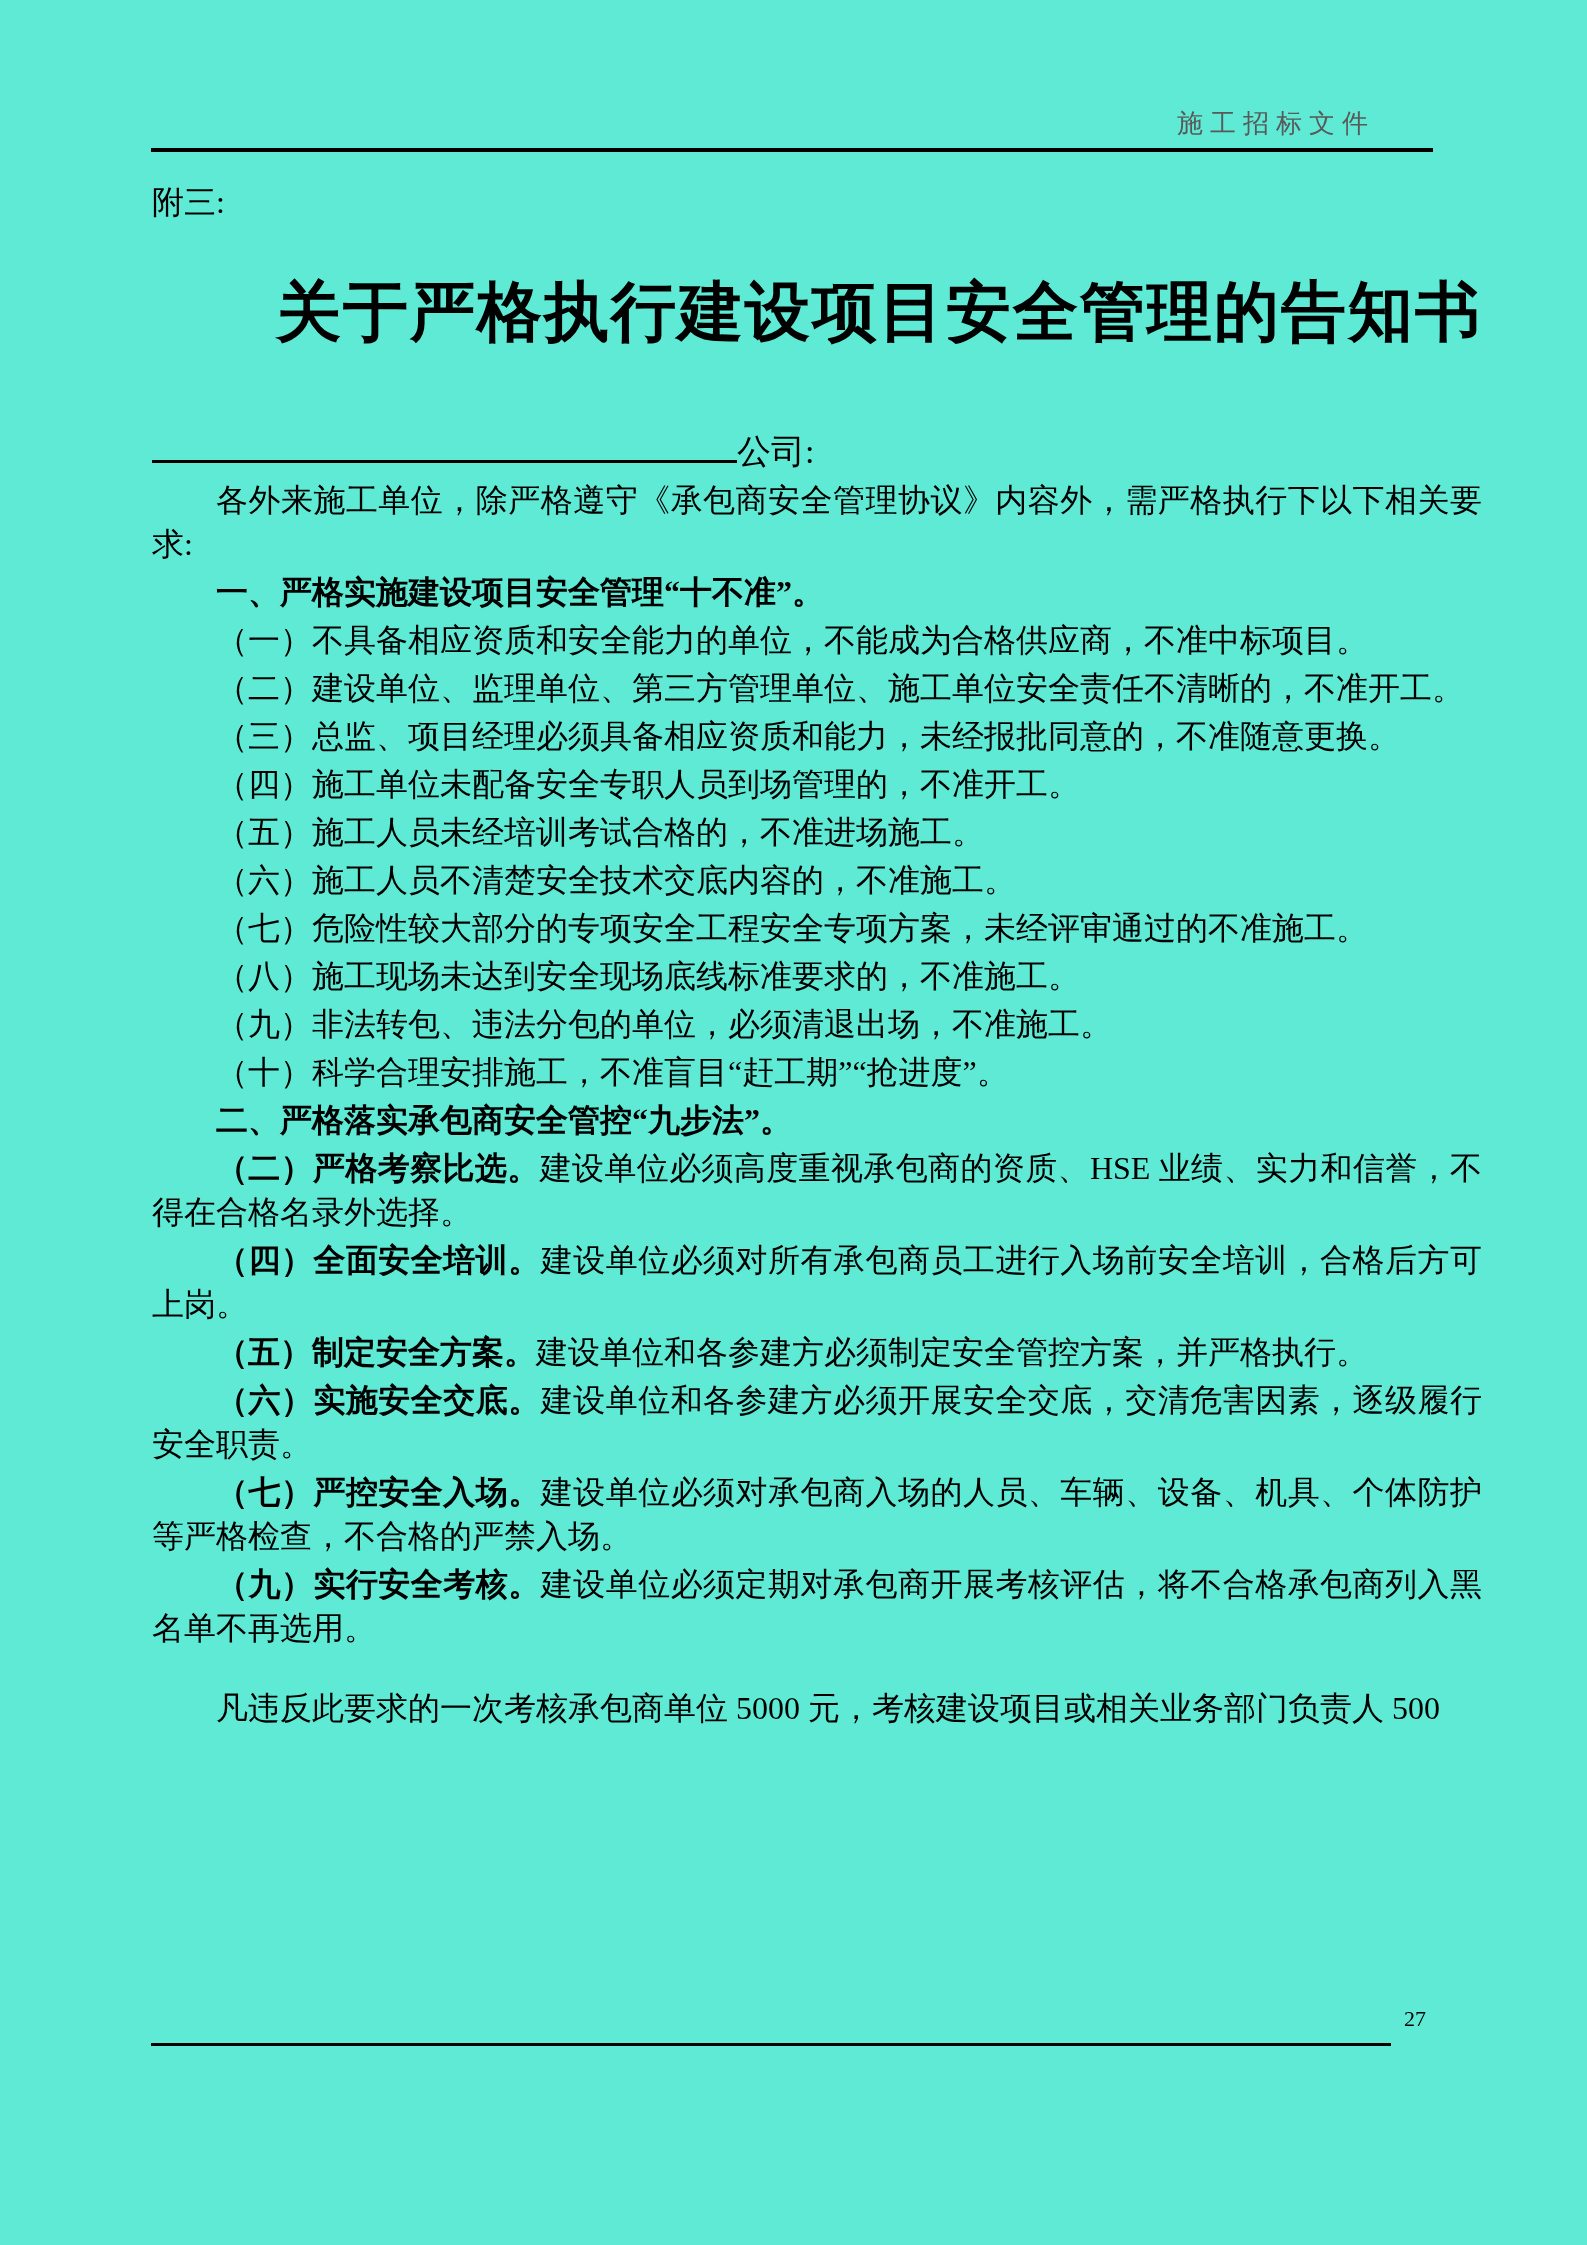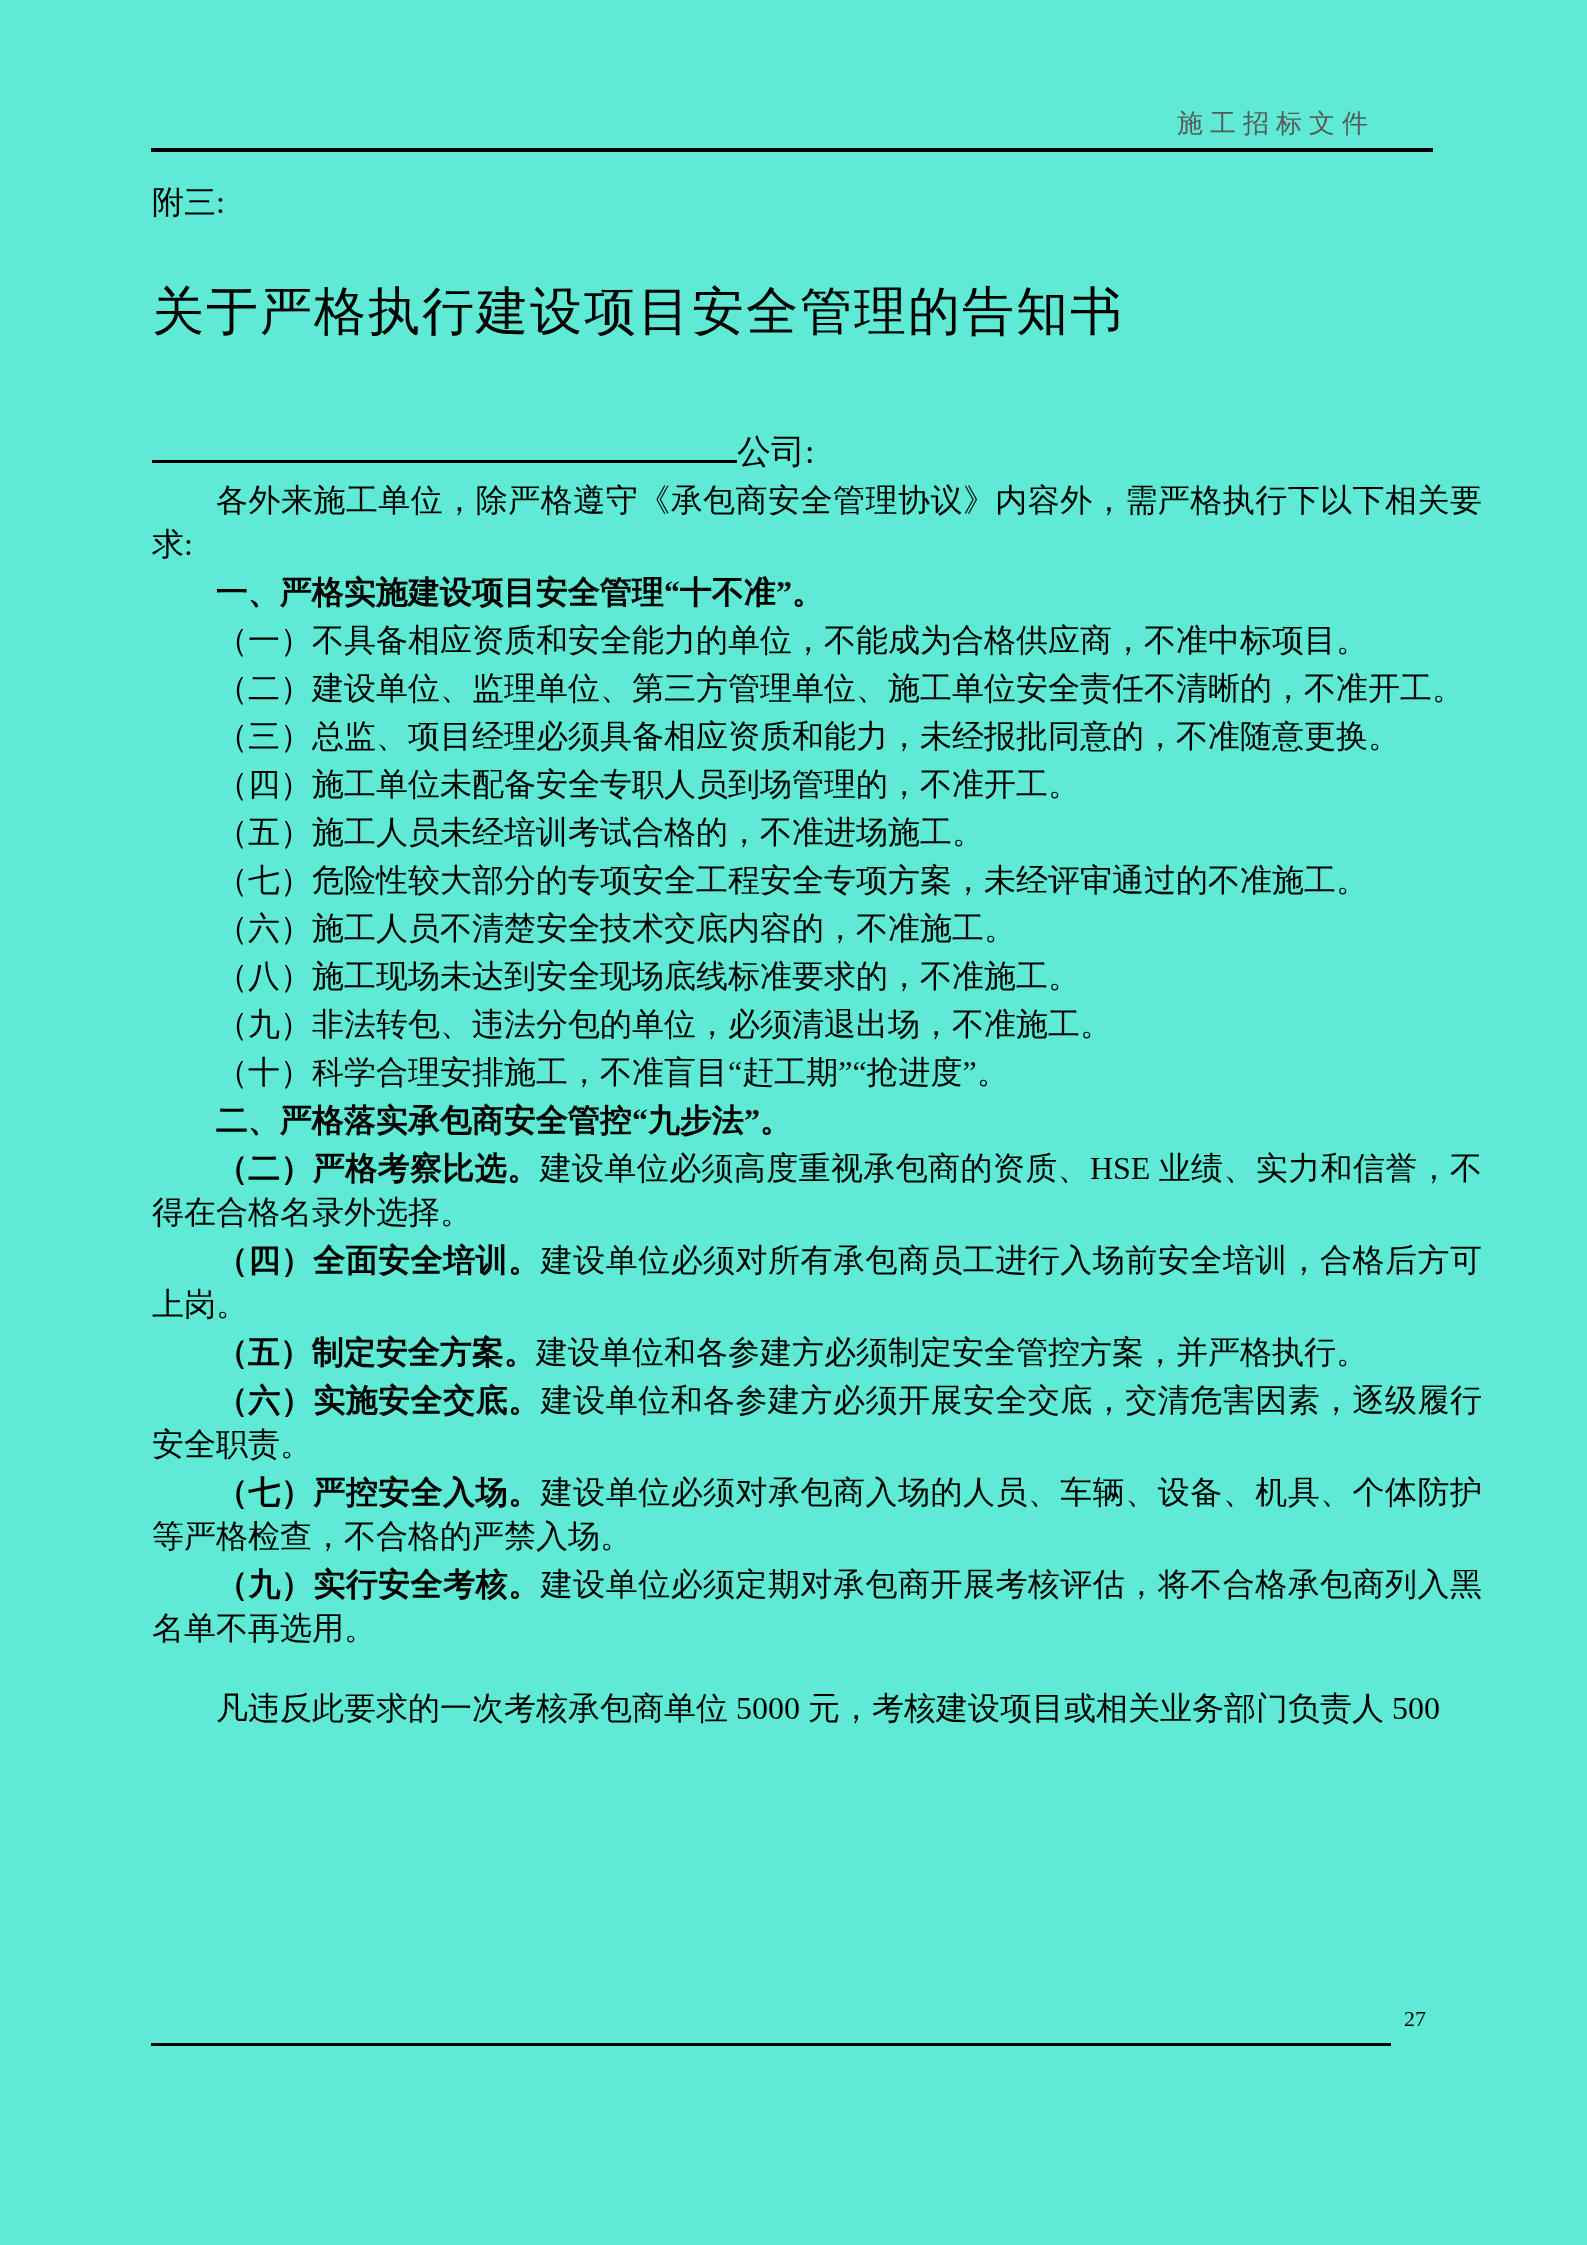--- a/index.html
+++ b/index.html
@@ -34,22 +34,22 @@
   }
   
   .content{
     position:absolute;left:152px;top:180px;width:1330px;
     font-size:32px;line-height:44px;
     text-align:justify;
   }
   .content p{margin:0 0 4px 0;text-indent:64px;}
   .attach{margin:0 0 56px 0 !important;text-indent:0 !important;}
   .doc-title{
-    font-size:52px;line-height:64px;font-weight:normal;
-    text-align:left;text-indent:0 !important;
+    font-size:65px;line-height:64px;font-weight:bold;
+    text-align:right;text-indent:0 !important;
     margin:0 0 80px 0 !important;
     letter-spacing:2px;
     white-space:nowrap;
   }
   .salutation{text-indent:0 !important;white-space:nowrap;}
   .blank-line{
     display:inline-block;width:585px;height:36px;
     border-bottom:3px solid #000;
     vertical-align:baseline;
   }
@@ -76,22 +76,22 @@
 
     <p>各外来施工单位，除严格遵守《承包商安全管理协议》内容外，需严格执行下以下相关要求:</p>
 
     <p class="sec-heading">一、严格实施建设项目安全管理“十不准”。</p>
 
     <p>（一）不具备相应资质和安全能力的单位，不能成为合格供应商，不准中标项目。</p>
     <p>（二）建设单位、监理单位、第三方管理单位、施工单位安全责任不清晰的，不准开工。</p>
     <p>（三）总监、项目经理必须具备相应资质和能力，未经报批同意的，不准随意更换。</p>
     <p>（四）施工单位未配备安全专职人员到场管理的，不准开工。</p>
     <p>（五）施工人员未经培训考试合格的，不准进场施工。</p>
+    <p>（六）施工人员不清楚安全技术交底内容的，不准施工。</p>
     <p>（七）危险性较大部分的专项安全工程安全专项方案，未经评审通过的不准施工。</p>
-    <p>（六）施工人员不清楚安全技术交底内容的，不准施工。</p>
     <p>（八）施工现场未达到安全现场底线标准要求的，不准施工。</p>
     <p>（九）非法转包、违法分包的单位，必须清退出场，不准施工。</p>
     <p>（十）科学合理安排施工，不准盲目“赶工期”“抢进度”。</p>
 
     <p class="sec-heading">二、严格落实承包商安全管控“九步法”。</p>
 
     <p><b>（二）严格考察比选。</b><span>建设单位必须高度重视承包商的资质、HSE 业绩、实力和信誉，不得在合格名录外选择。</span></p>
     <p><b>（四）全面安全培训。</b><span>建设单位必须对所有承包商员工进行入场前安全培训，合格后方可上岗。</span></p>
     <p><b>（五）制定安全方案。</b><span>建设单位和各参建方必须制定安全管控方案，并严格执行。</span></p>
     <p><b>（六）实施安全交底。</b><span>建设单位和各参建方必须开展安全交底，交清危害因素，逐级履行安全职责。</span></p>

